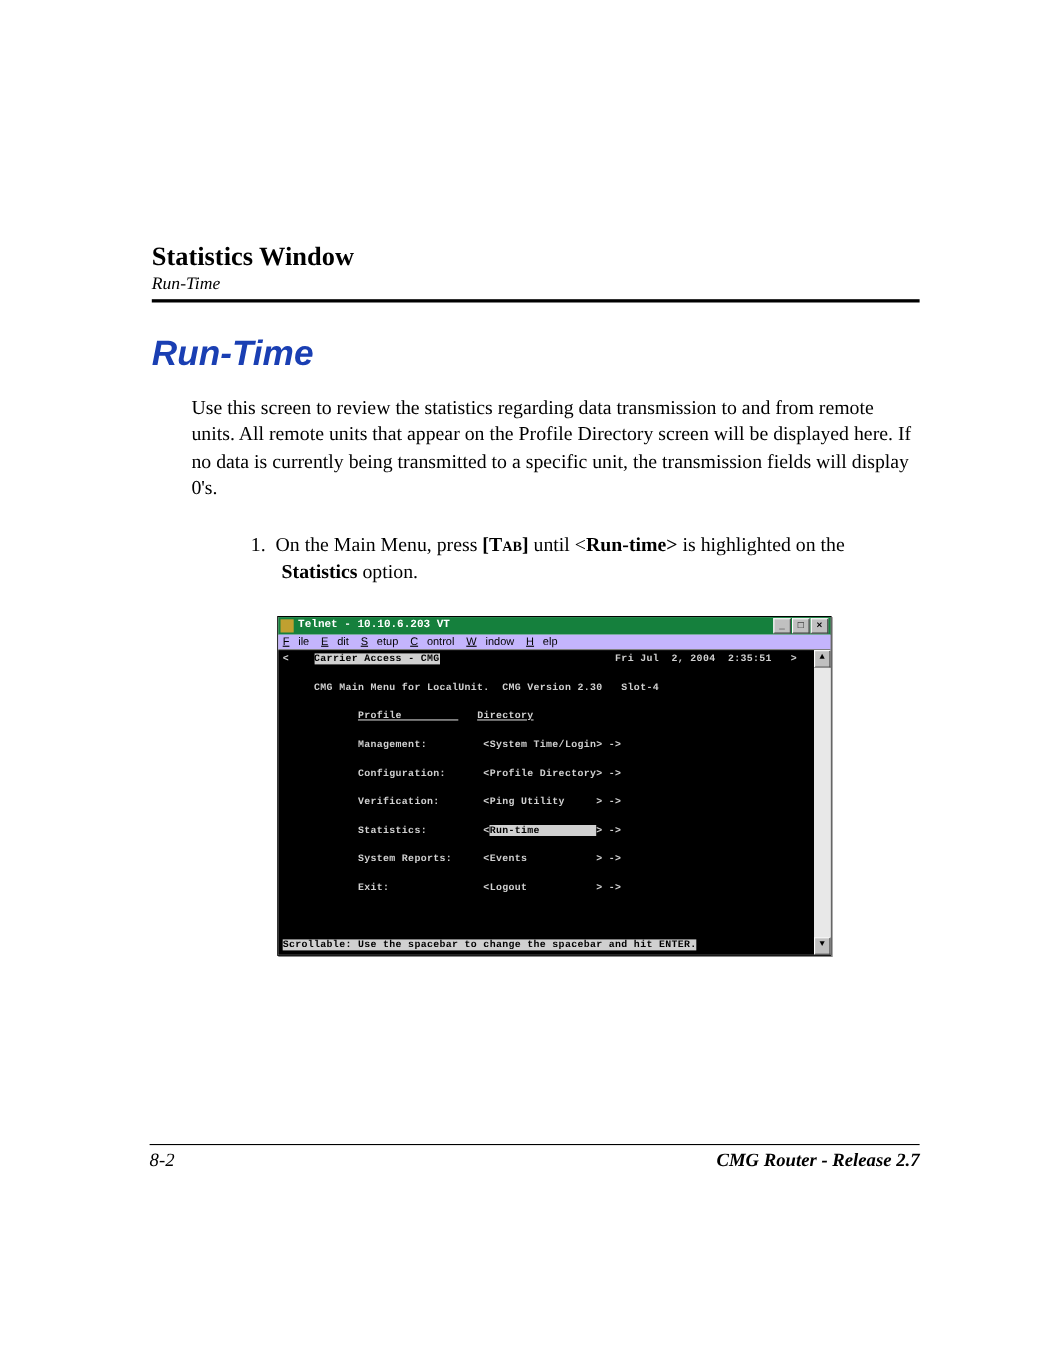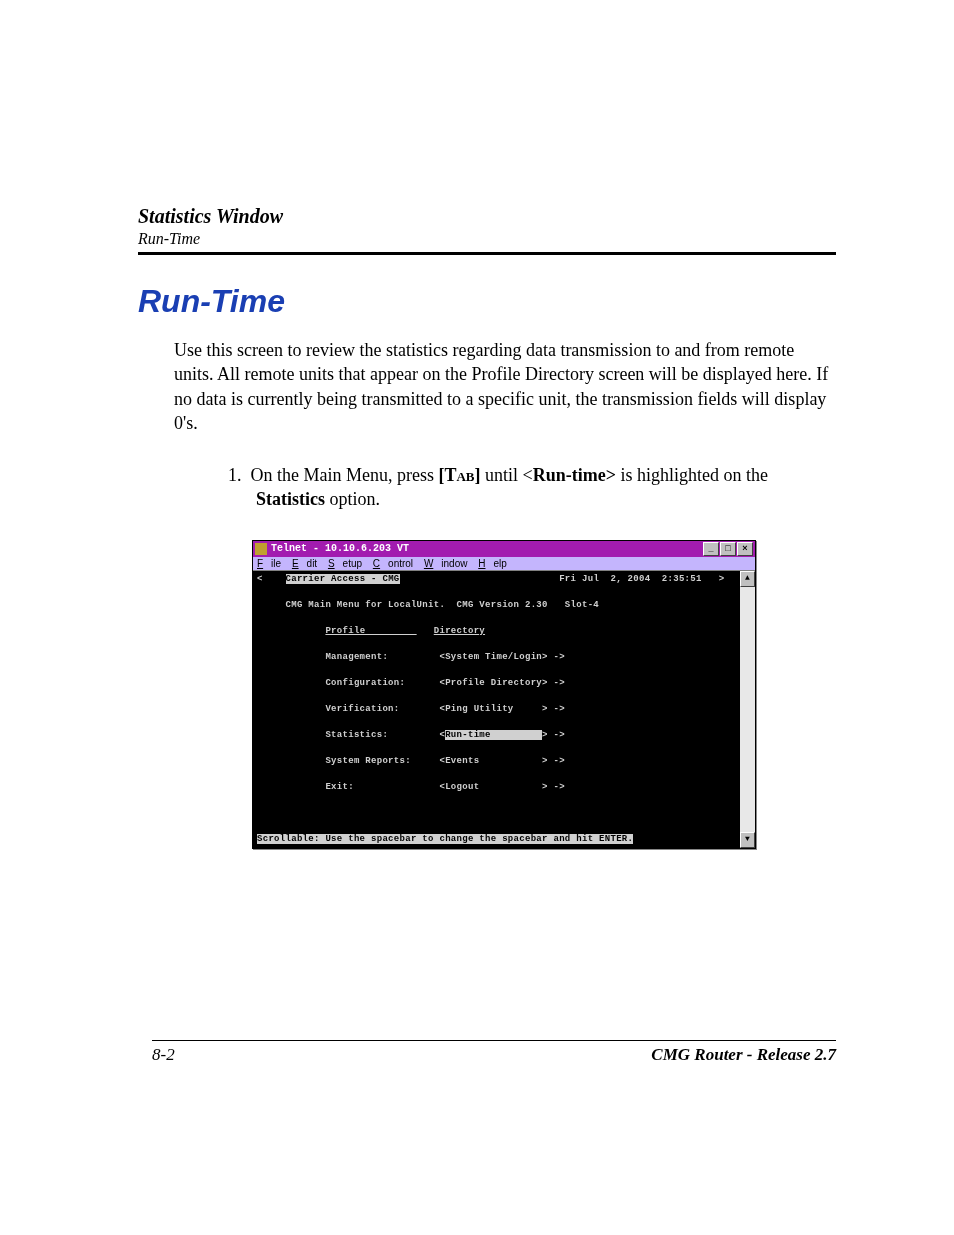--- a/index.html
+++ b/index.html
@@ -10,24 +10,23 @@
     color: #000;
     width: 954px;
     height: 1235px;
     position: relative;
     box-sizing: border-box;
   }
   .page {
     padding: 205px 118px 0 138px;
   }
   .header-section-title {
-    font-style: italic;
-    font-weight: bold;
-    font-size: 20px;
-    margin: 0 0 2px 0;
+    font-weight: bold;
+    font-size: 24px;
+    margin: 16px 0 2px 0;
   }
   .header-subtitle {
     font-style: italic;
     font-size: 16px;
     margin: 0 0 4px 0;
   }
   .header-rule {
     border: none;
     border-top: 3px solid #000;
     margin: 0 0 28px 0;
@@ -56,21 +55,21 @@
 
   
   .telnet-window {
     margin-left: 114px;
     width: 502px;
     border: 1px solid #000;
     box-shadow: 1px 1px 0 #888;
     font-family: "Courier New", monospace;
   }
   .titlebar {
-    background: #a21caf;
+    background: #15803d;
     color: #fff;
     display: flex;
     align-items: center;
     height: 16px;
     font-size: 10px;
     font-weight: bold;
     padding: 0 2px;
   }
   .titlebar-icon {
     width: 12px;
@@ -140,21 +139,21 @@
     border-bottom-color: #404040;
     font-size: 8px;
     text-align: center;
     line-height: 12px;
     color: #000;
   }
   .sb-track { flex: 1; background: #e8e8e8; }
   .footer {
     position: absolute;
     bottom: 170px;
-    left: 152px;
+    left: 136px;
     right: 118px;
   }
   .footer-rule {
     border: none;
     border-top: 1.5px solid #000;
     margin: 0 0 4px 0;
   }
   .footer-row {
     display: flex;
     justify-content: space-between;

